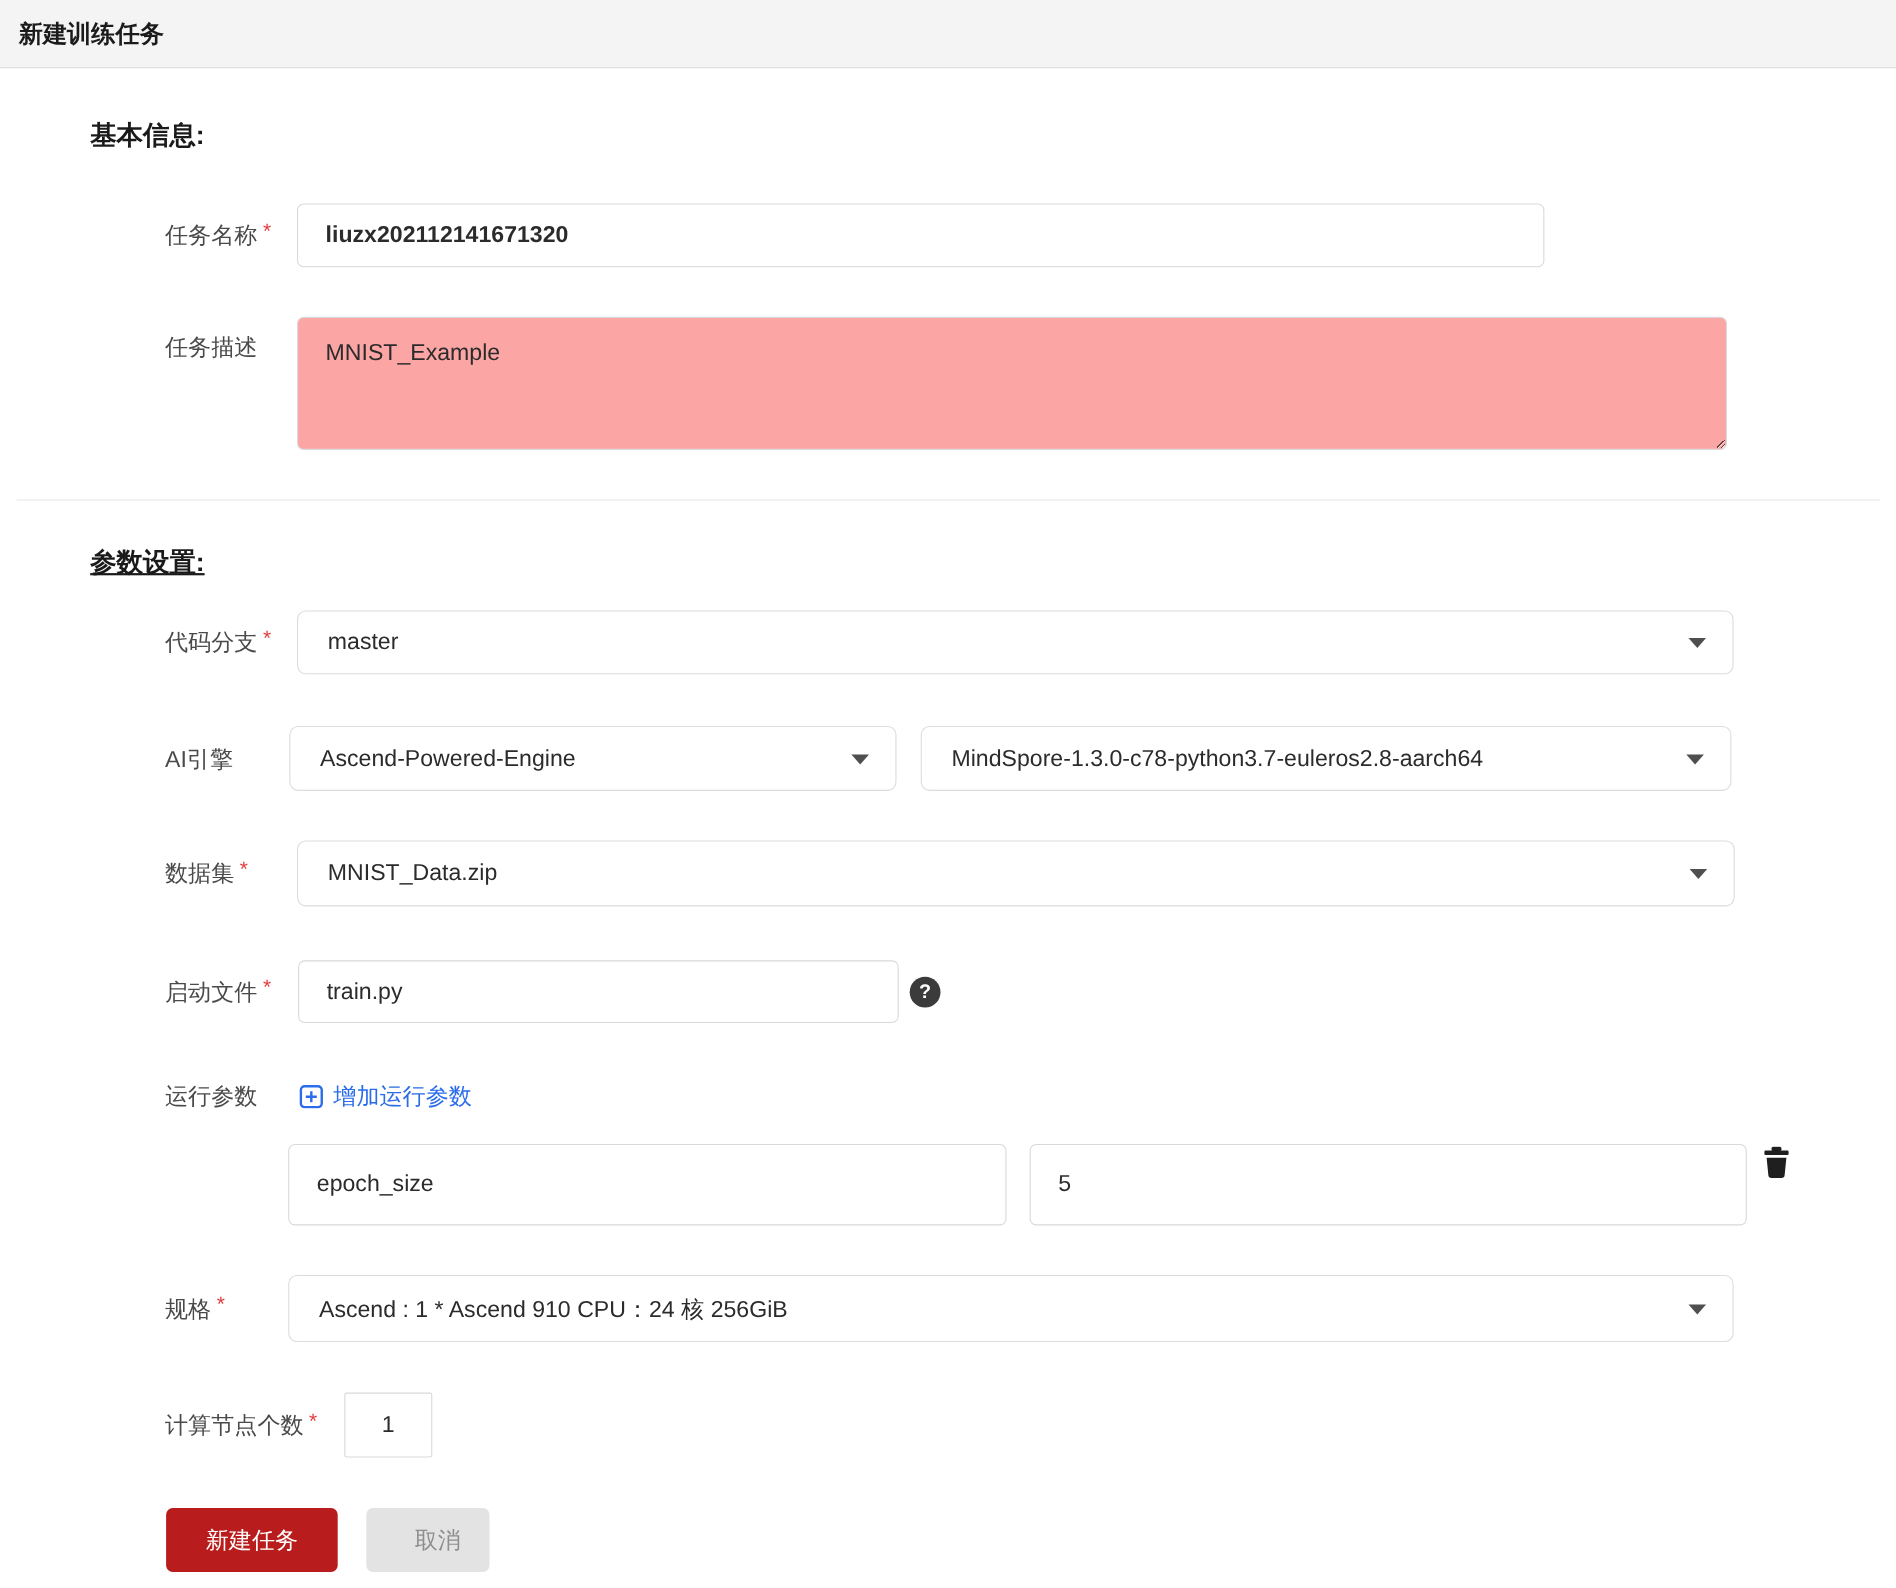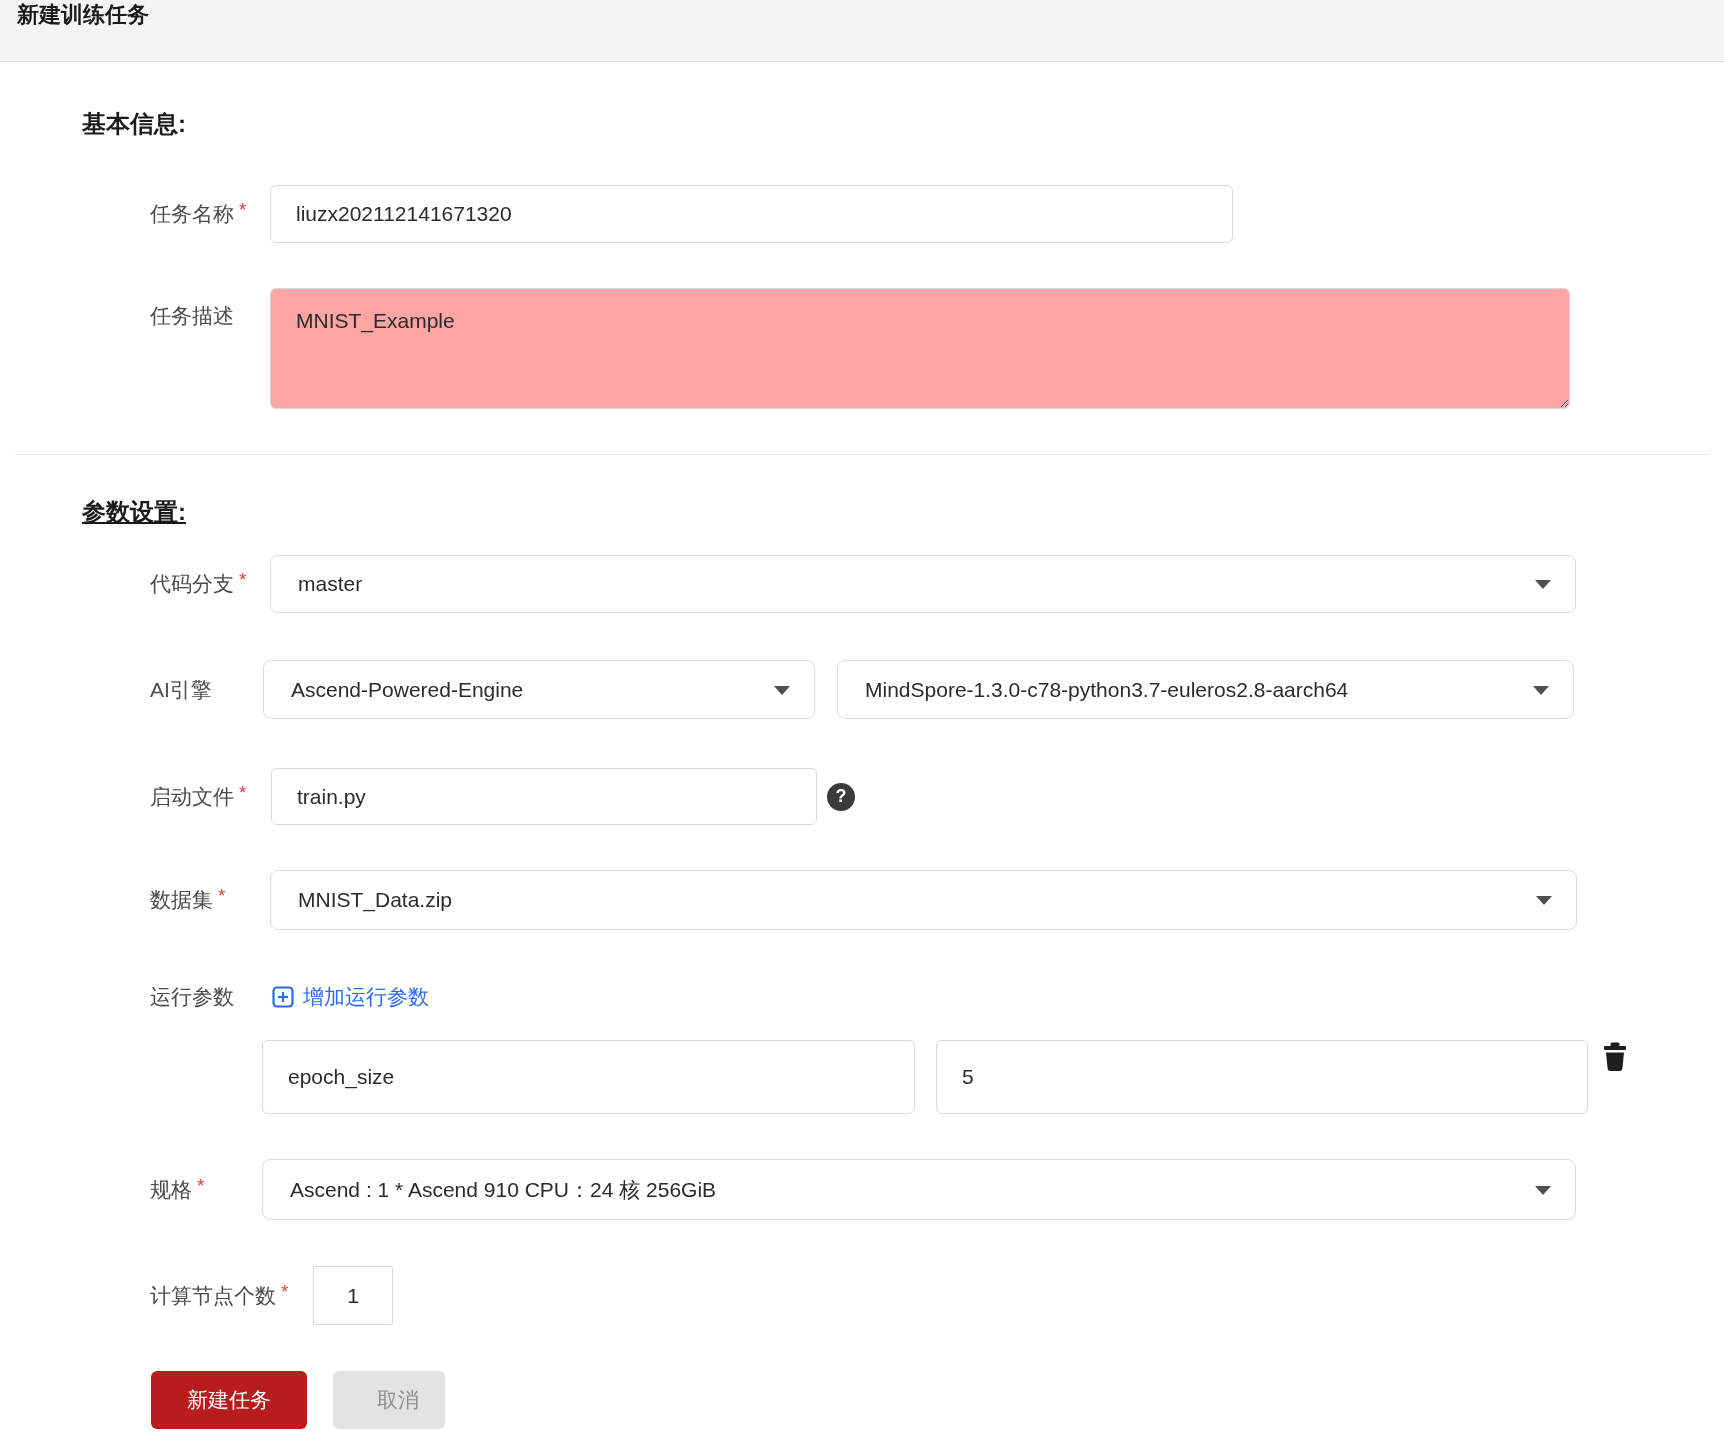--- a/index.html
+++ b/index.html
@@ -10,20 +10,21 @@
     width: 1724px;
   }
   .page { width: 1724px; height: 1444px; position: relative; background: #fff; overflow: hidden; }
 
   
   .titlebar {
     height: 62px;
     background: #f4f4f4;
     border-bottom: 1px solid #dedede;
     display: flex;
+    align-items: center;
     padding-left: 17px;
     font-size: 22px;
     font-weight: bold;
     color: #1b1b1b;
   }
 
   
   h2.section-heading {
     margin: 0 0 0 82px;
     font-size: 24px;
@@ -196,21 +197,21 @@
   <div class="titlebar">
     <span>新建训练任务</span>
   </div>
 
   <h2 class="section-heading h-basic">基本信息:</h2>
 
   <div class="row row-name">
     <div class="label">
       <span>任务名称</span><span class="req">*</span>
     </div>
-    <input class="text-input ctrl" style="left: 270px; width: 963px;" type="text" value="liuzx202112141671320">
+    <input class="text-input ctrl" style="left: 270px; width: 1134px; font-weight: bold;" type="text" value="liuzx202112141671320">
   </div>
 
   <div class="row row-desc">
     <div class="label">
       <span>任务描述</span>
     </div>
     <textarea class="desc-area ctrl" style="left: 270px; width: 1300px;">MNIST_Example</textarea>
   </div>
 
   <div class="divider"></div>
@@ -234,36 +235,36 @@
     <div class="select ctrl" style="left:263px; width:552px;">
       <span>Ascend-Powered-Engine</span>
       <span class="caret"></span>
     </div>
     <div class="select ctrl" style="left:837px; width:737px;">
       <span>MindSpore-1.3.0-c78-python3.7-euleros2.8-aarch64</span>
       <span class="caret"></span>
     </div>
   </div>
 
+  <div class="row row-dataset">
+    <div class="label">
+      <span>数据集</span><span class="req">*</span>
+    </div>
+    <div class="select ctrl" style="left:270px; width:1307px;">
+      <span>MNIST_Data.zip</span>
+      <span class="caret"></span>
+    </div>
+  </div>
+
   <div class="row row-boot">
     <div class="label">
       <span>启动文件</span><span class="req">*</span>
     </div>
     <input class="text-input ctrl" style="left: 271px; width: 546px;" type="text" value="train.py">
     <span class="help-icon">?</span>
-  </div>
-
-  <div class="row row-dataset">
-    <div class="label">
-      <span>数据集</span><span class="req">*</span>
-    </div>
-    <div class="select ctrl" style="left:270px; width:1307px;">
-      <span>MNIST_Data.zip</span>
-      <span class="caret"></span>
-    </div>
   </div>
 
   <div class="row row-addparam">
     <div class="label">
       <span>运行参数</span>
     </div>
     <a class="add-link">
       <svg width="22" height="22" viewBox="0 0 22 22">
         <rect x="1.5" y="1.5" width="19" height="19" rx="3.5" fill="none" stroke="#2b6cea" stroke-width="2.2"></rect>
         <line x1="6" y1="11" x2="16" y2="11" stroke="#2b6cea" stroke-width="2.2"></line>

